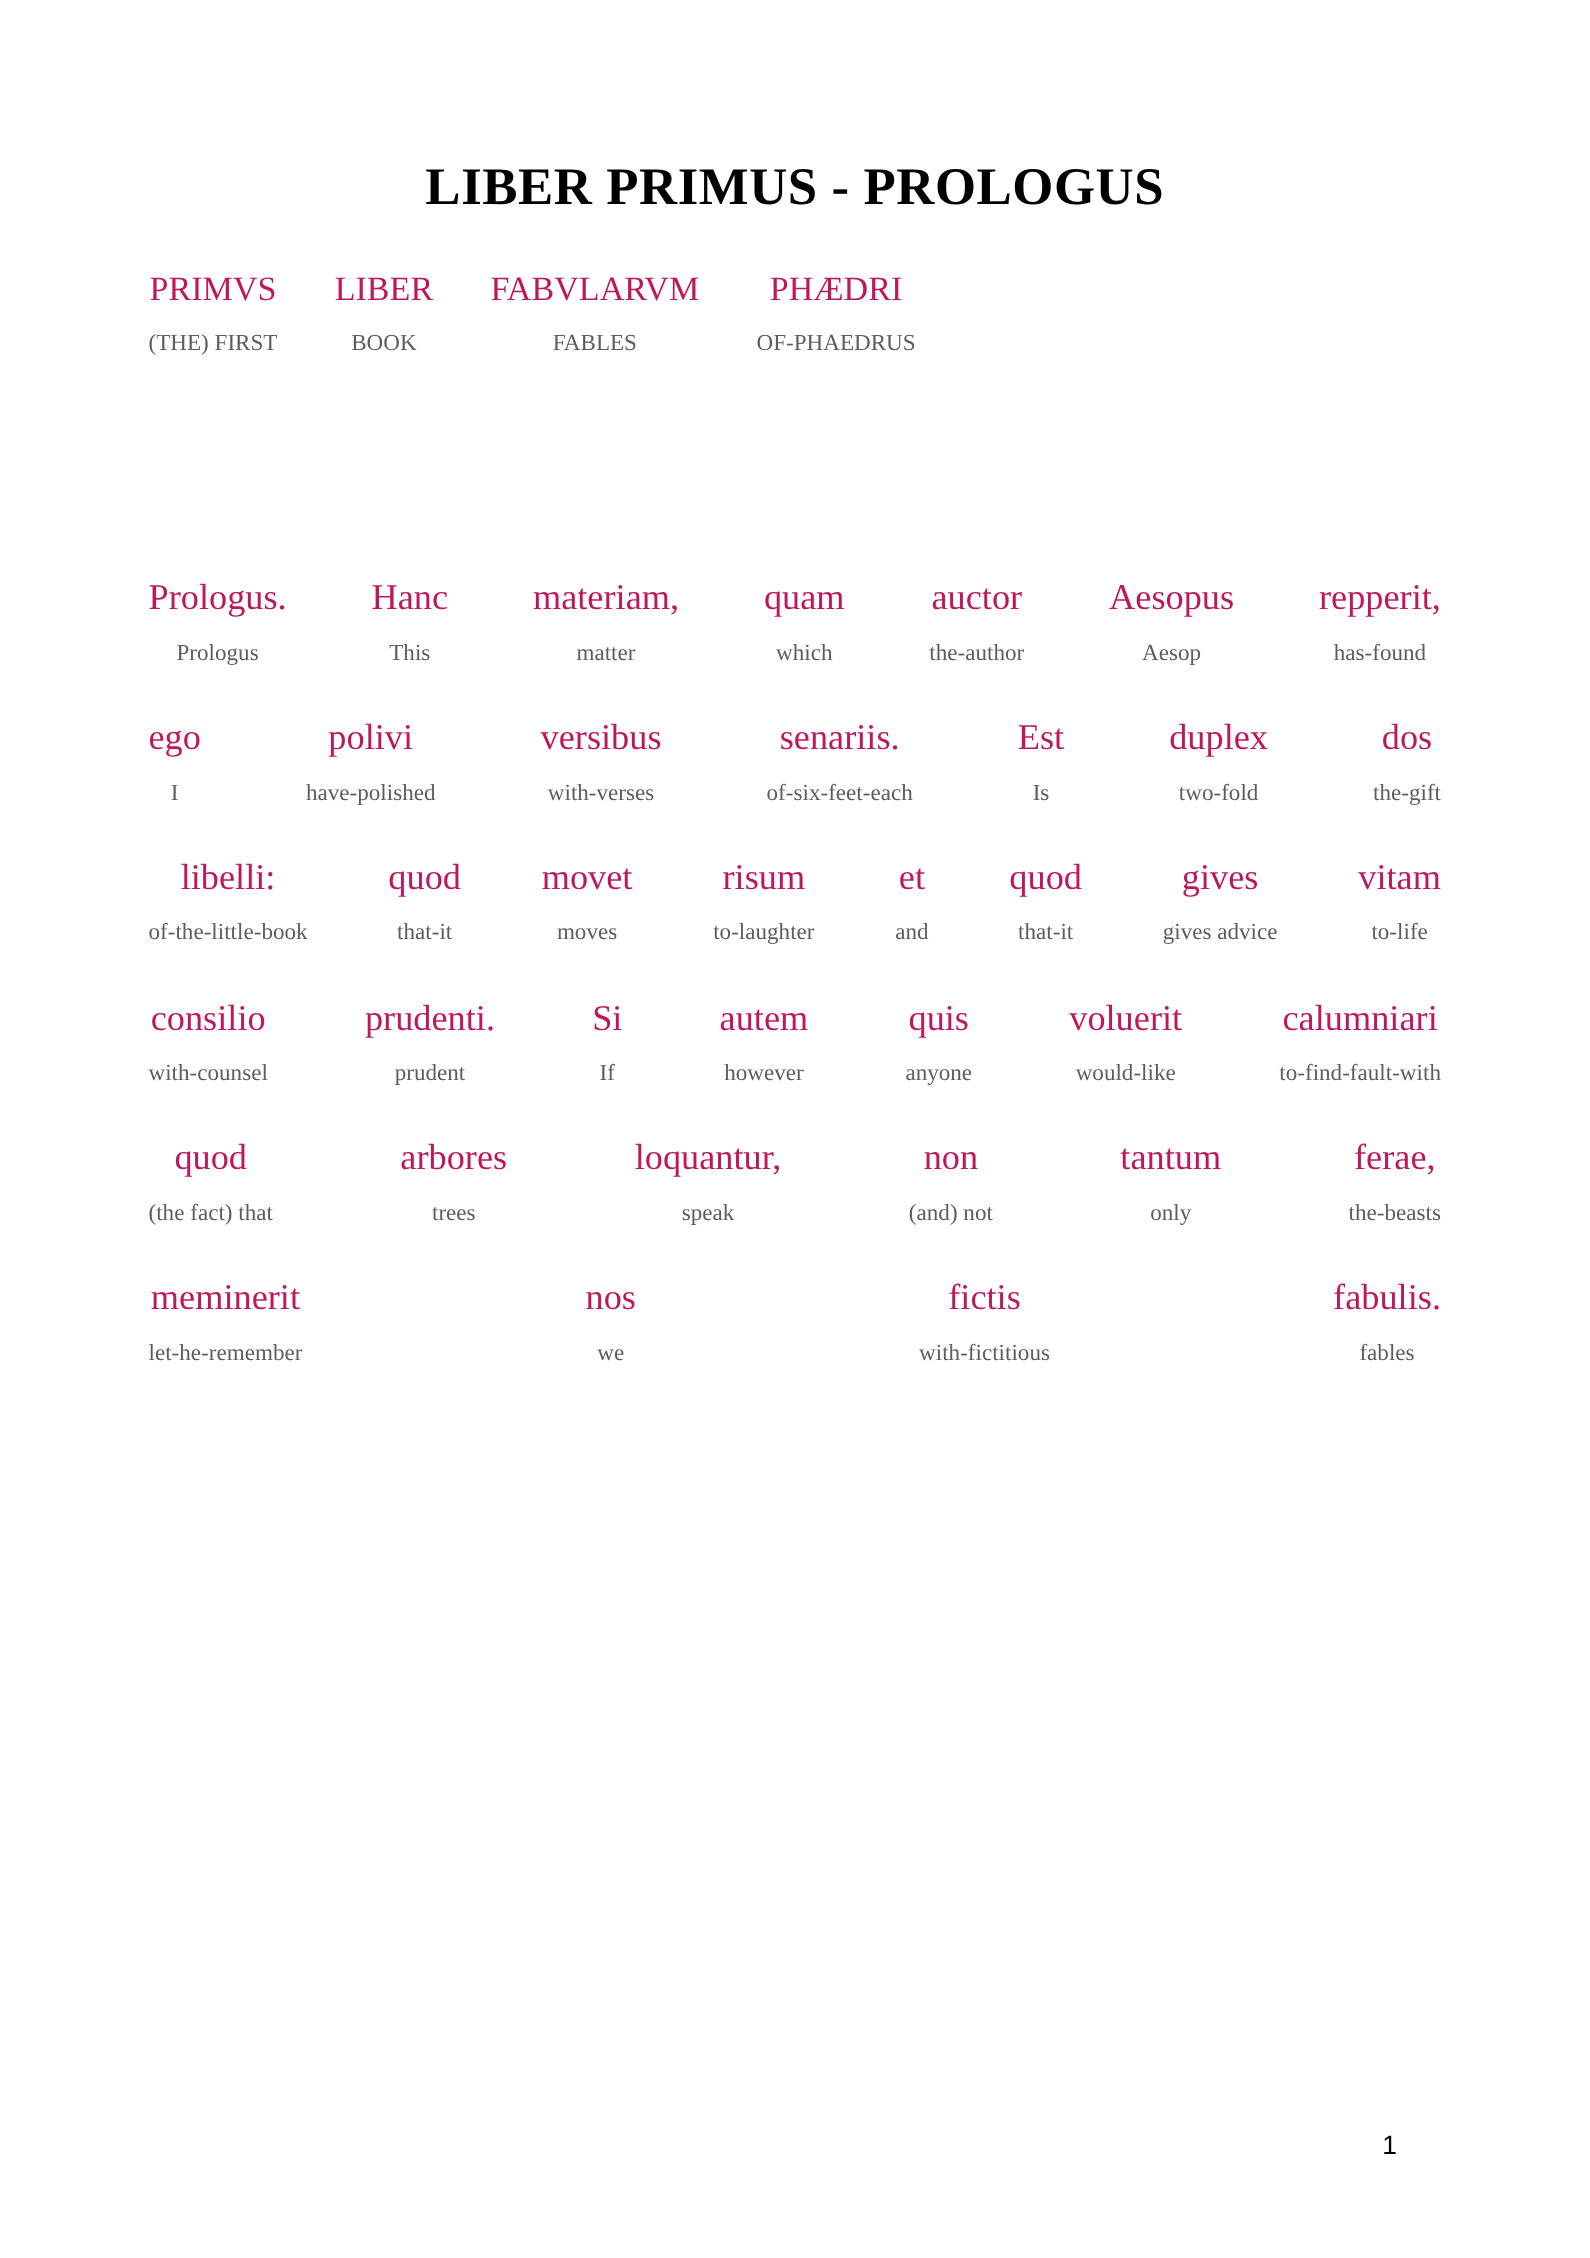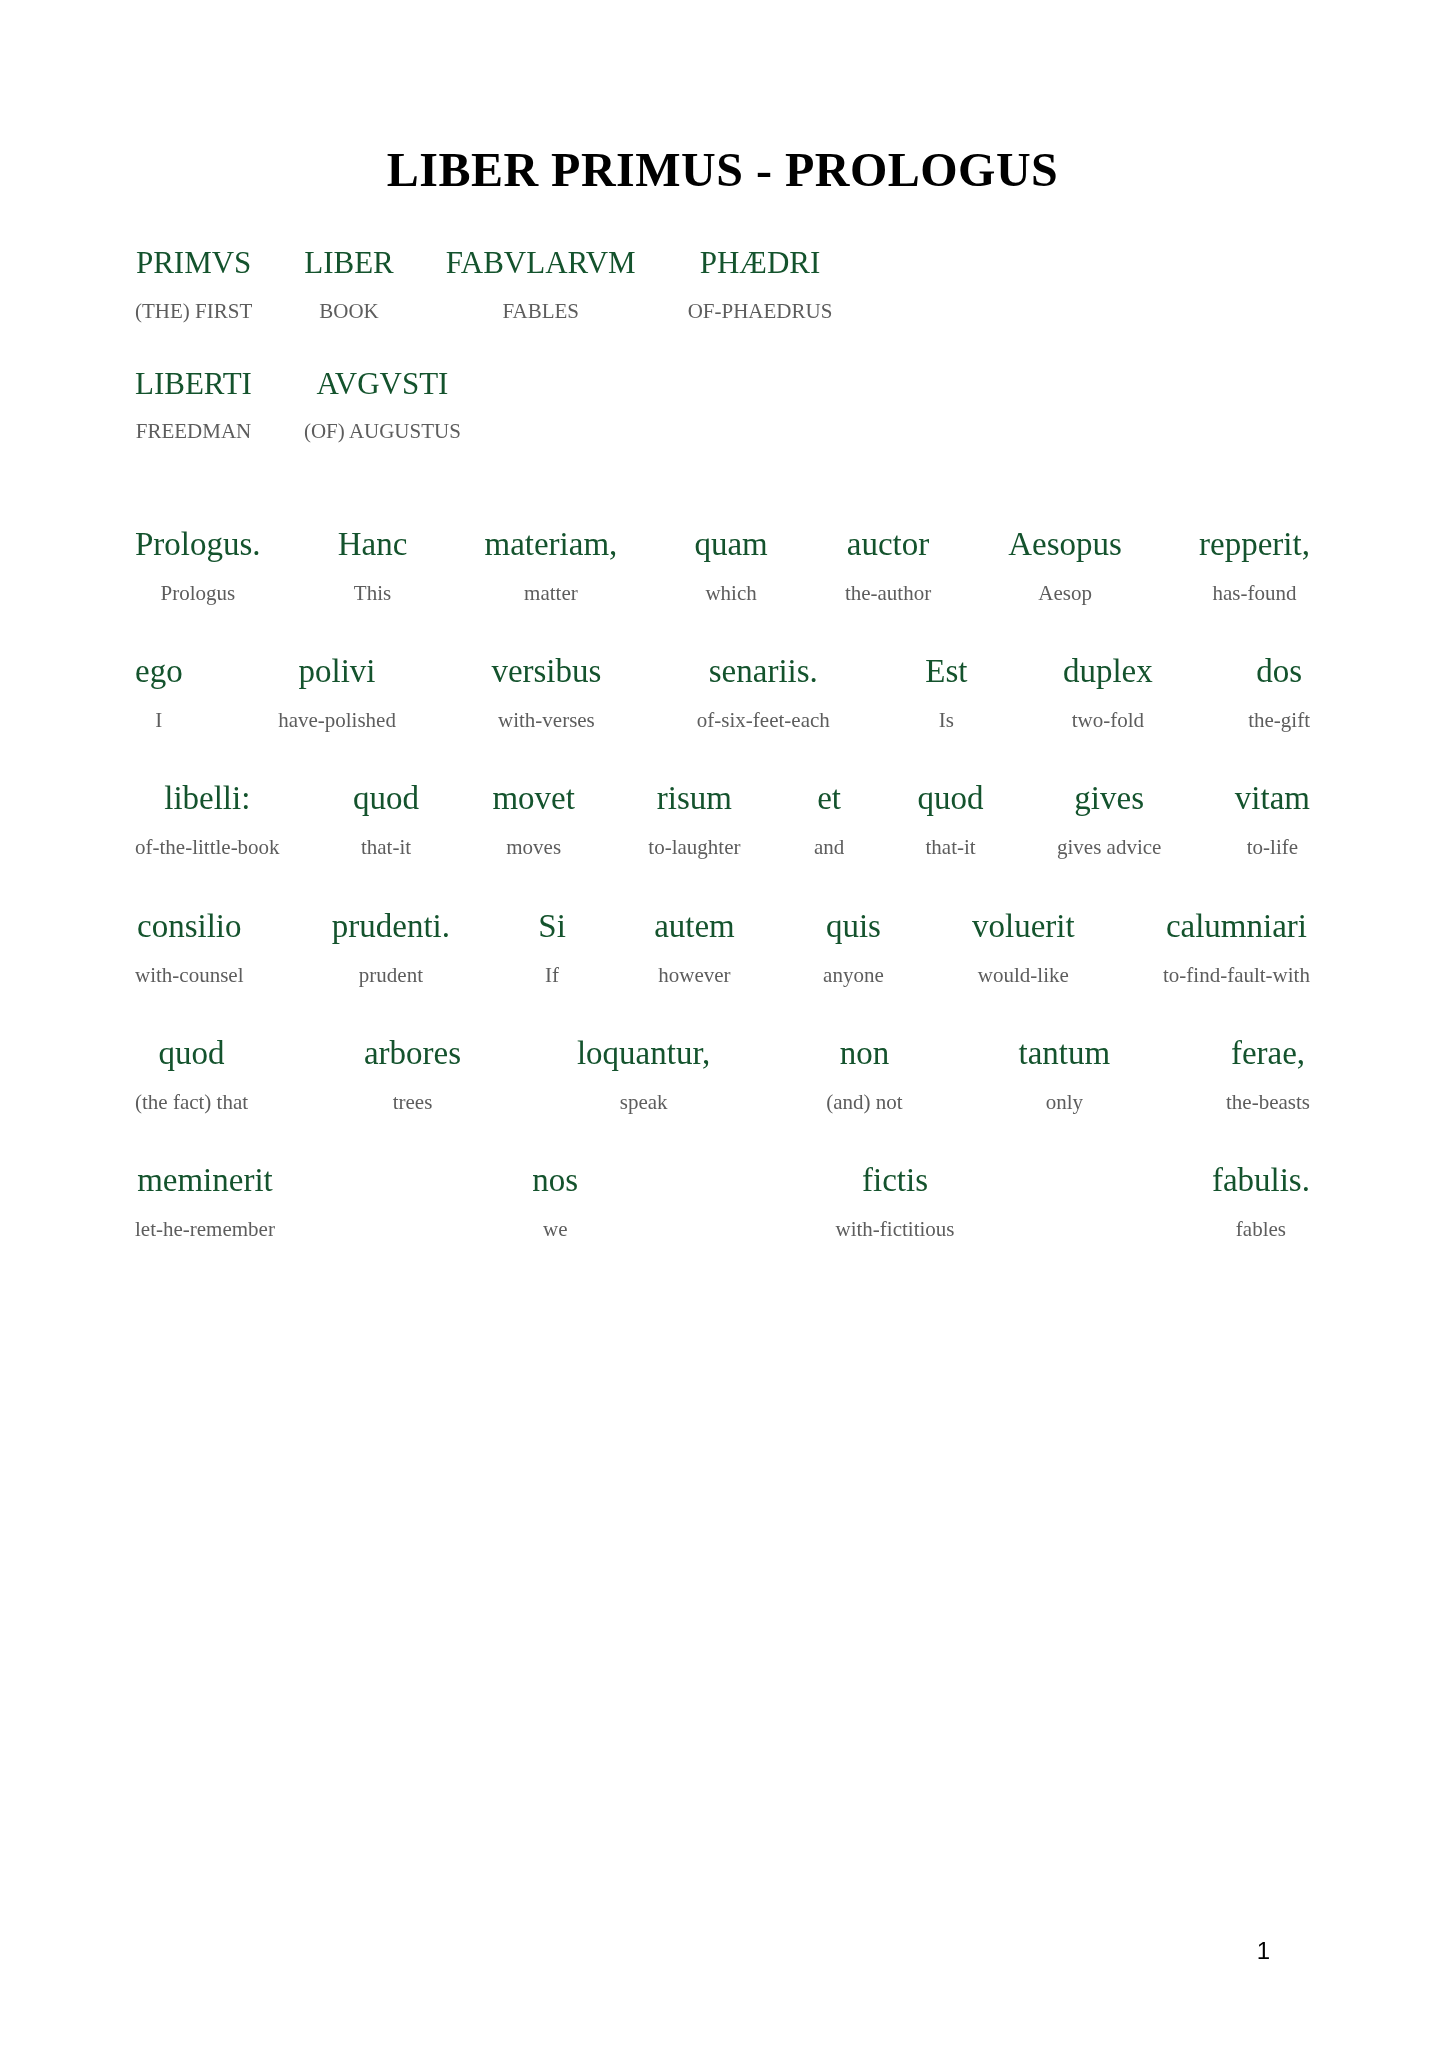--- a/index.html
+++ b/index.html
@@ -66,21 +66,21 @@
     display: flex;
     flex-direction: column;
     align-items: center;
     text-align: center;
   }
 
   .lat {
     font-family: "Liberation Serif", "DejaVu Serif", serif;
     font-size: 33px;
     line-height: 1.18;
-    color: #14532d;
+    color: #be185d;
     white-space: nowrap;
   }
   .glo {
     font-family: "Liberation Serif", "DejaVu Serif", serif;
     font-size: 21px;
     line-height: 1.25;
     color: #5d5d5d;
     white-space: nowrap;
     margin-top: 16px;
   }
@@ -120,30 +120,20 @@
         </div>
         <div class="wordpair">
           <div class="lat">FABVLARVM</div>
           <div class="glo">FABLES</div>
         </div>
         <div class="wordpair">
           <div class="lat">PHÆDRI</div>
           <div class="glo">OF-PHAEDRUS</div>
         </div>
       </div>
-      <div class="iline left" style="margin-top: 42px;">
-        <div class="wordpair">
-          <div class="lat">LIBERTI</div>
-          <div class="glo">FREEDMAN</div>
-        </div>
-        <div class="wordpair">
-          <div class="lat">AVGVSTI</div>
-          <div class="glo">(OF) AUGUSTUS</div>
-        </div>
-      </div>
     </div>
 
   <div class="ilinear body" id="body-block" style="top: 525px;">
       <div class="iline justify">
         <div class="wordpair">
           <div class="lat">Prologus.</div>
           <div class="glo">Prologus</div>
         </div>
         <div class="wordpair">
           <div class="lat">Hanc</div>

